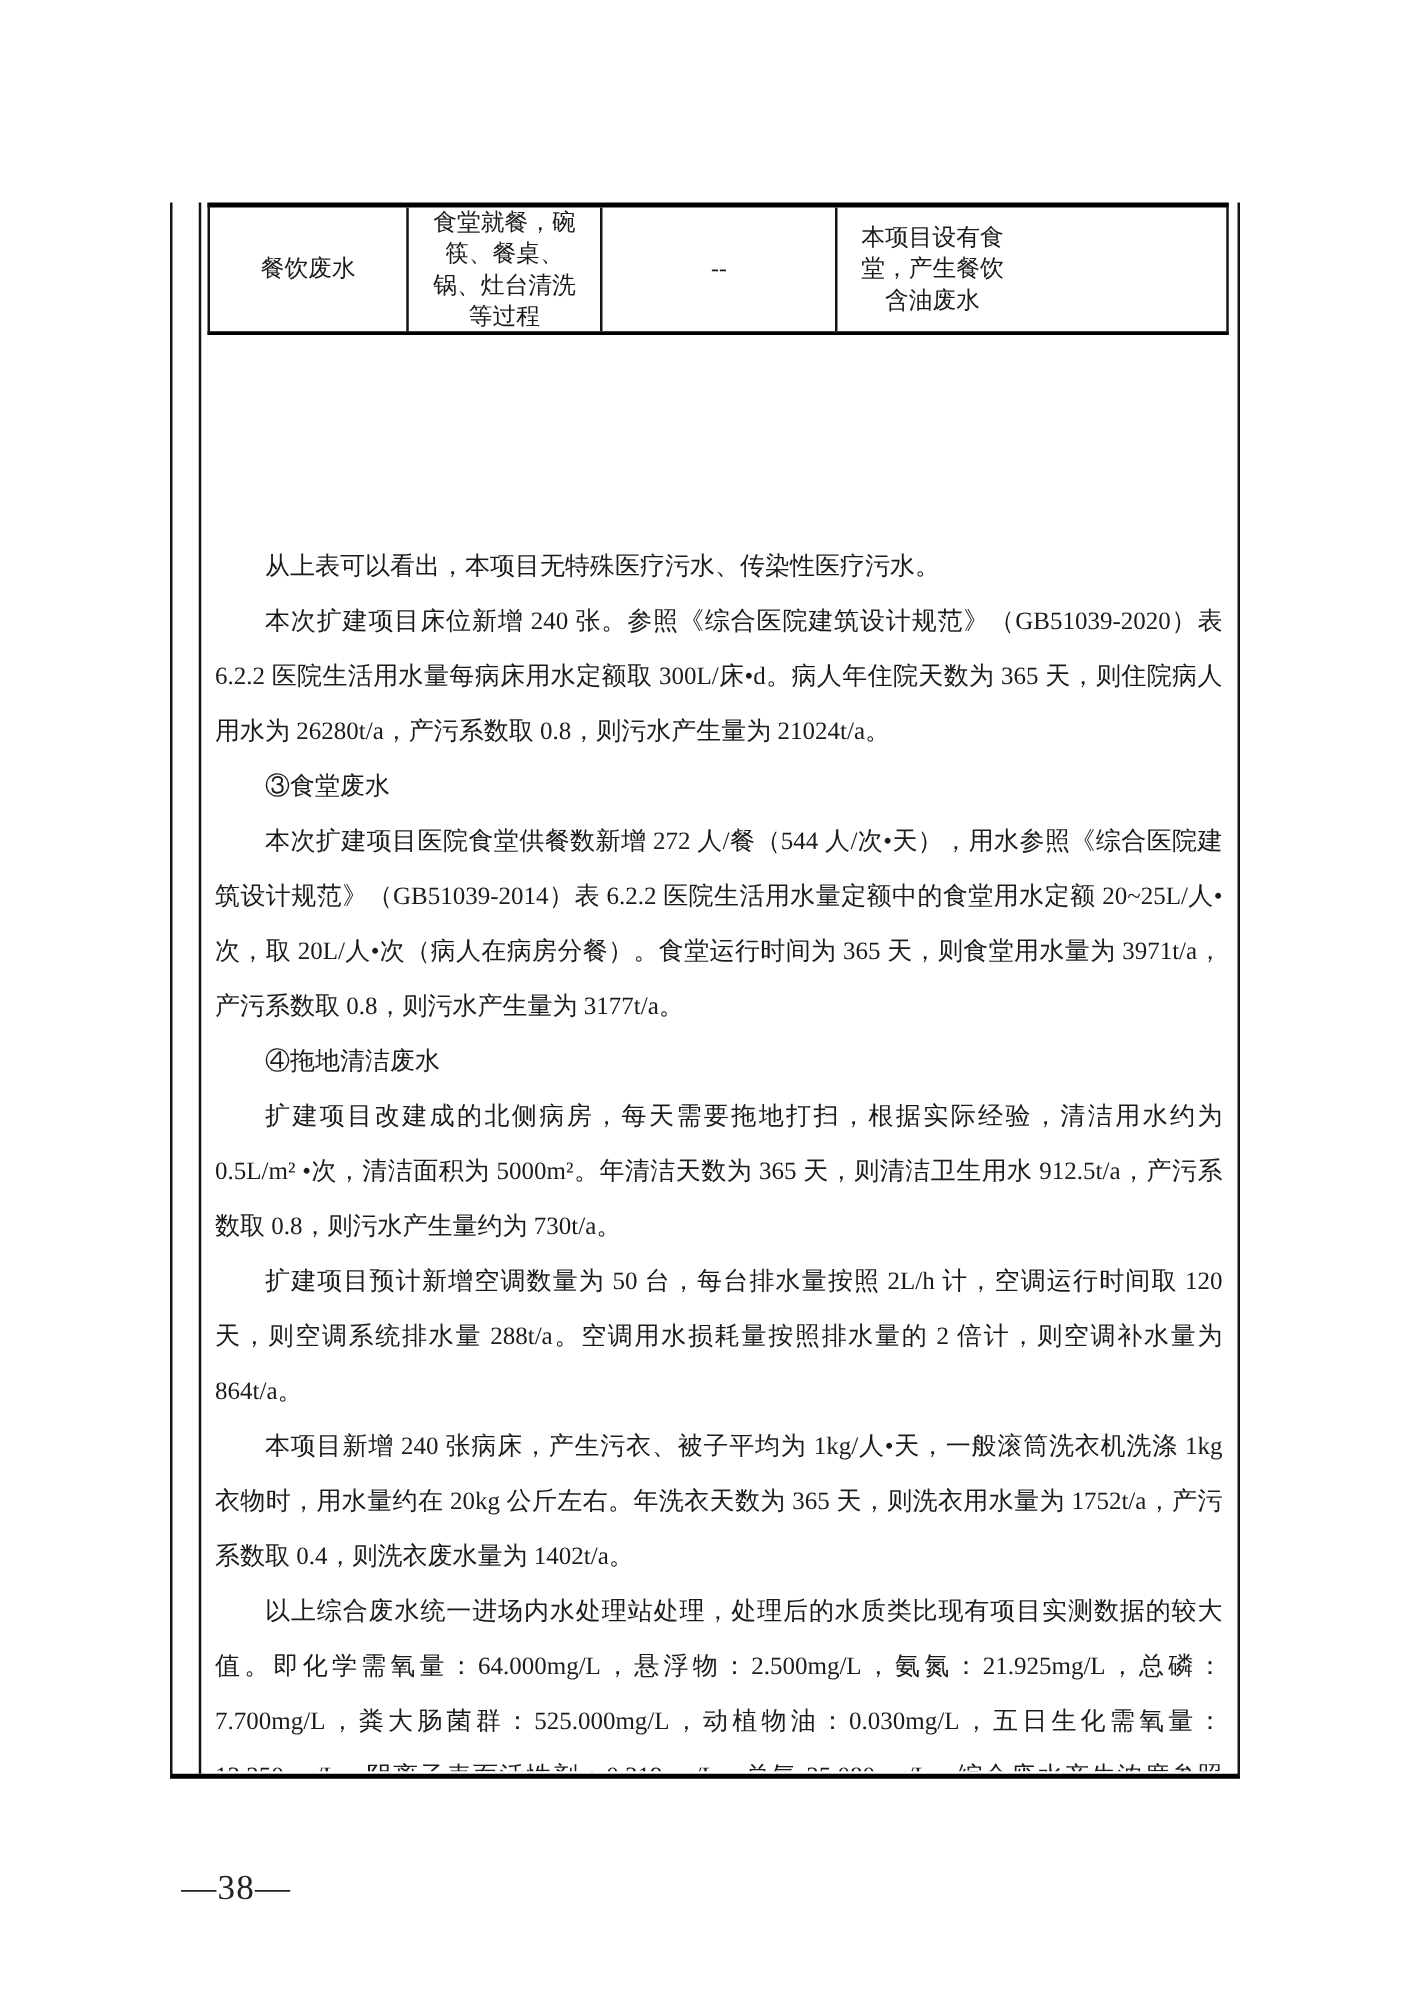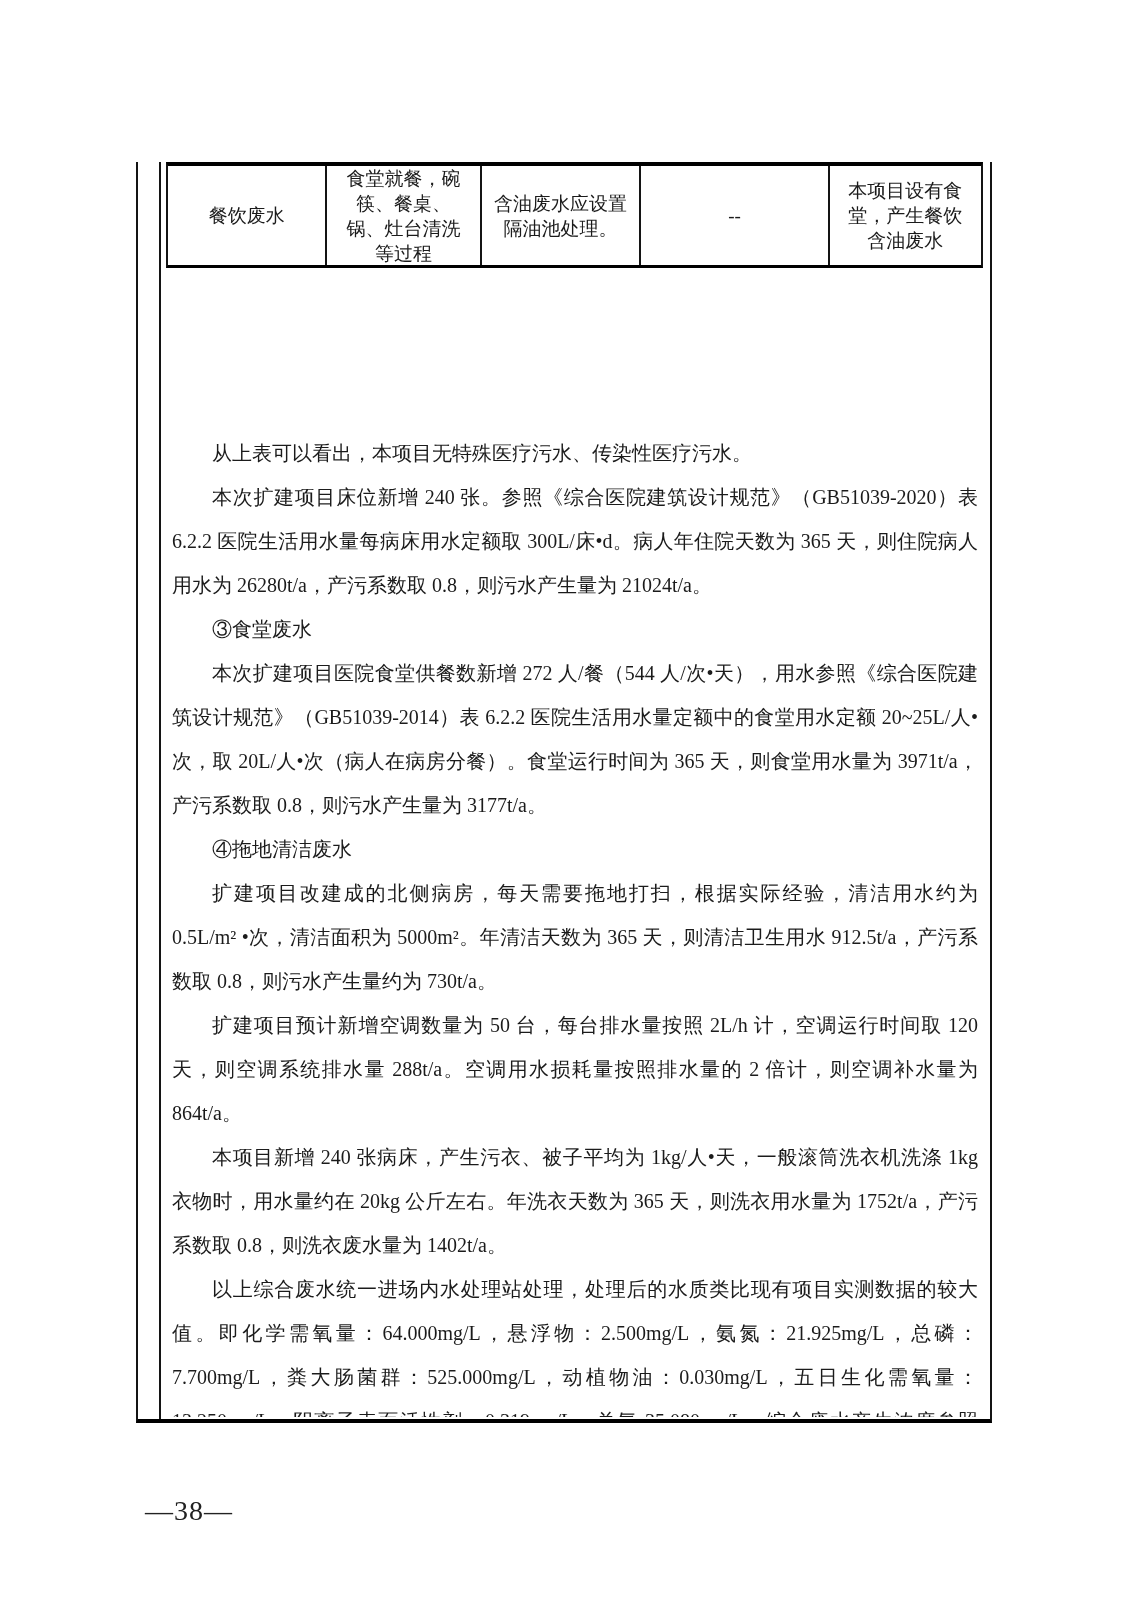--- a/index.html
+++ b/index.html
@@ -66,31 +66,30 @@
 </style>
 </head>
 <body>
 
 <div class="outer-box">
   <div class="gutter-line"></div>
 
   <div class="wtable">
     <div class="wcell c1">餐饮废水</div>
     <div class="wcell c2">食堂就餐，碗筷、餐桌、锅、灶台清洗等过程</div>
-    <div class="wcell c3">含油废水应设置隔油池处理。</div>
     <div class="wcell c4">--</div>
     <div class="wcell c5">本项目设有食堂，产生餐饮含油废水</div>
   </div>
 
   <div class="text-block">
     <div class="para p-body">从上表可以看出，本项目无特殊医疗污水、传染性医疗污水。</div>
     <div class="para p-body">本次扩建项目床位新增 240 张。参照《综合医院建筑设计规范》（GB51039-2020）表 6.2.2 医院生活用水量每病床用水定额取 300L/床•d。病人年住院天数为 365 天，则住院病人用水为 26280t/a，产污系数取 0.8，则污水产生量为 21024t/a。</div>
     <div class="para p-heading">③食堂废水</div>
     <div class="para p-body">本次扩建项目医院食堂供餐数新增 272 人/餐（544 人/次•天），用水参照《综合医院建筑设计规范》（GB51039-2014）表 6.2.2 医院生活用水量定额中的食堂用水定额 20~25L/人•次，取 20L/人•次（病人在病房分餐）。食堂运行时间为 365 天，则食堂用水量为 3971t/a，产污系数取 0.8，则污水产生量为 3177t/a。</div>
     <div class="para p-heading">④拖地清洁废水</div>
     <div class="para p-body">扩建项目改建成的北侧病房，每天需要拖地打扫，根据实际经验，清洁用水约为 0.5L/m² •次，清洁面积为 5000m²。年清洁天数为 365 天，则清洁卫生用水 912.5t/a，产污系数取 0.8，则污水产生量约为 730t/a。</div>
     <div class="para p-body">扩建项目预计新增空调数量为 50 台，每台排水量按照 2L/h 计，空调运行时间取 120 天，则空调系统排水量 288t/a。空调用水损耗量按照排水量的 2 倍计，则空调补水量为 864t/a。</div>
-    <div class="para p-body">本项目新增 240 张病床，产生污衣、被子平均为 1kg/人•天，一般滚筒洗衣机洗涤 1kg 衣物时，用水量约在 20kg 公斤左右。年洗衣天数为 365 天，则洗衣用水量为 1752t/a，产污系数取 0.8，则洗衣废水量为 1402t/a。</div>
+    <div class="para p-body">本项目新增 240 张病床，产生污衣、被子平均为 1kg/人•天，一般滚筒洗衣机洗涤 1kg 衣物时，用水量约在 20kg 公斤左右。年洗衣天数为 365 天，则洗衣用水量为 1752t/a，产污系数取 0.4，则洗衣废水量为 1402t/a。</div>
     <div class="para p-body">以上综合废水统一进场内水处理站处理，处理后的水质类比现有项目实测数据的较大值。即化学需氧量：64.000mg/L，悬浮物：2.500mg/L，氨氮：21.925mg/L，总磷：7.700mg/L，粪大肠菌群：525.000mg/L，动植物油：0.030mg/L，五日生化需氧量：13.250mg/L，阴离子表面活性剂：0.319mg/L、总氮 35.080mg/L。综合废水产生浓度参照《医院污水处理工程技术规范》、《医院污水处理技术指南》确定。</div>
   </div>
 </div>
 
 <div class="page-number">—38—</div>
 
 </body></html>

